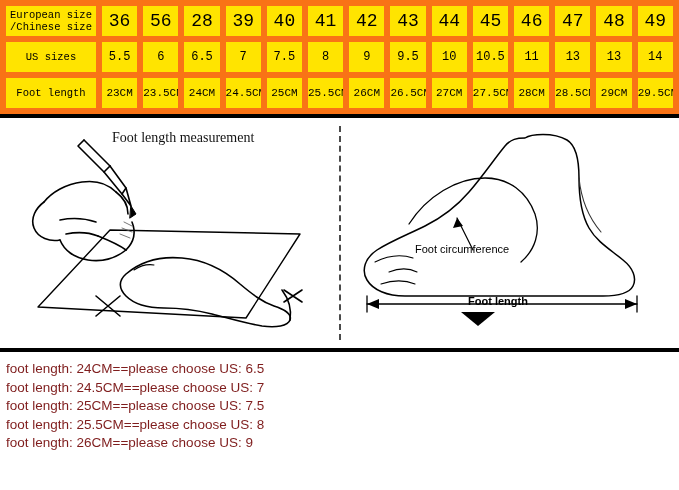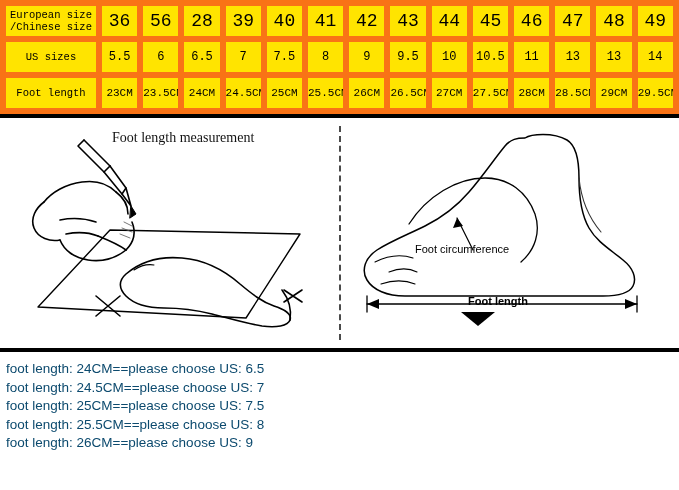--- a/index.html
+++ b/index.html
@@ -95,21 +95,21 @@
 
   
   .notes {
     padding: 8px 6px 0 6px;
     box-sizing: border-box;
   }
   .notes .line {
     font-size: 13.5px;
     line-height: 18.5px;
     font-family: "Liberation Sans", sans-serif;
-    color: #0c4a6e;
+    color: #7f1d1d;
     white-space: nowrap;
   }
   svg { display: block; }
 </style>
 </head>
 <body>
 
 <div class="page">
 
   <table class="size-table">

